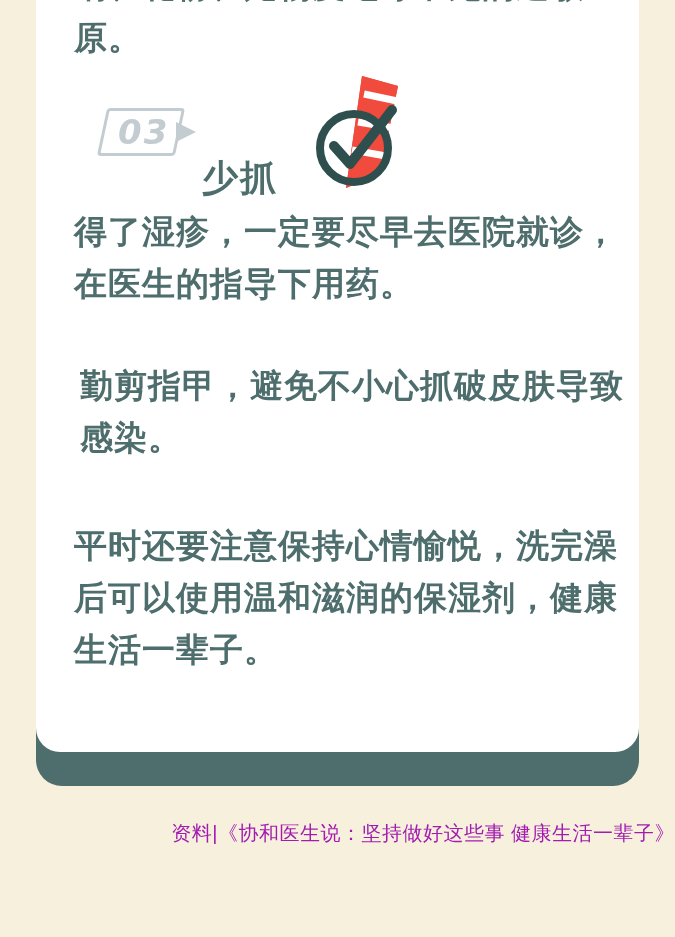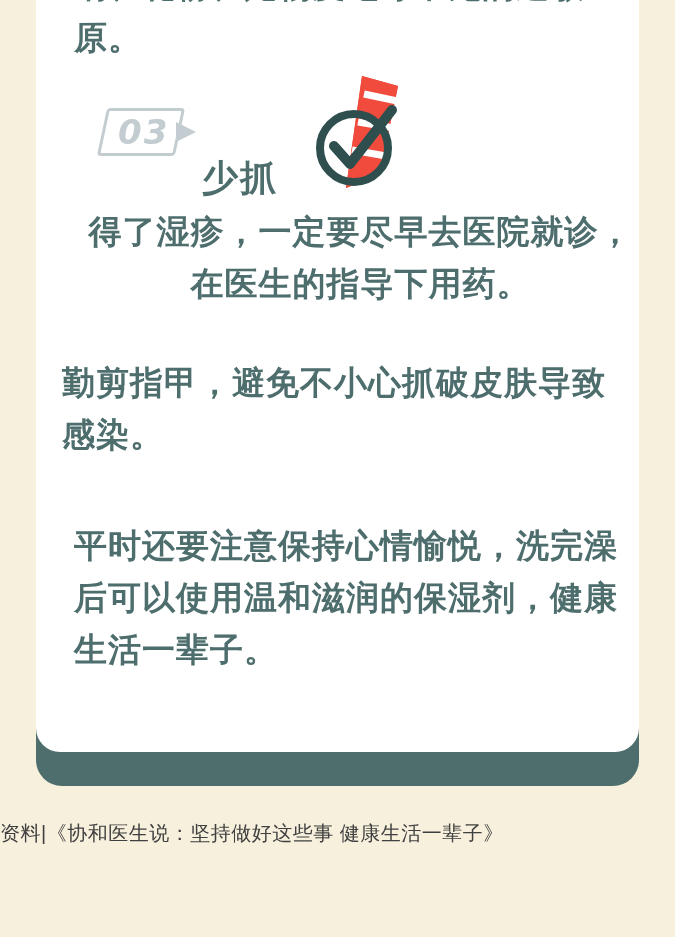--- a/index.html
+++ b/index.html
@@ -119,46 +119,44 @@
   .icon-check {
     position: absolute;
     left: 232px;
     top: 0px;
     width: 120px;
     height: 130px;
   }
 
   .para-1 {
     position: absolute;
-    left: 52px;
+    left: 38px;
     top: 246px;
     width: 545px;
-    text-align: center;
   }
   .para-2 {
     position: absolute;
-    left: 26px;
+    left: 44px;
     top: 400px;
     width: 545px;
-    font-family: Liberation Mono, monospace;
   }
   .para-3 {
     position: absolute;
     left: 38px;
     top: 560px;
     width: 552px;
   }
 
   .footer {
     position: absolute;
     left: 0;
     top: 820px;
     width: 675px;
-    text-align: left;
-    color: #404040;
+    text-align: right;
+    color: #a21caf;
     font-size: 20px;
     letter-spacing: 0.5px;
   }
 </style>
 </head>
 <body>
 
 <div class="card-frame"></div>
 
 <div class="card-inner">

